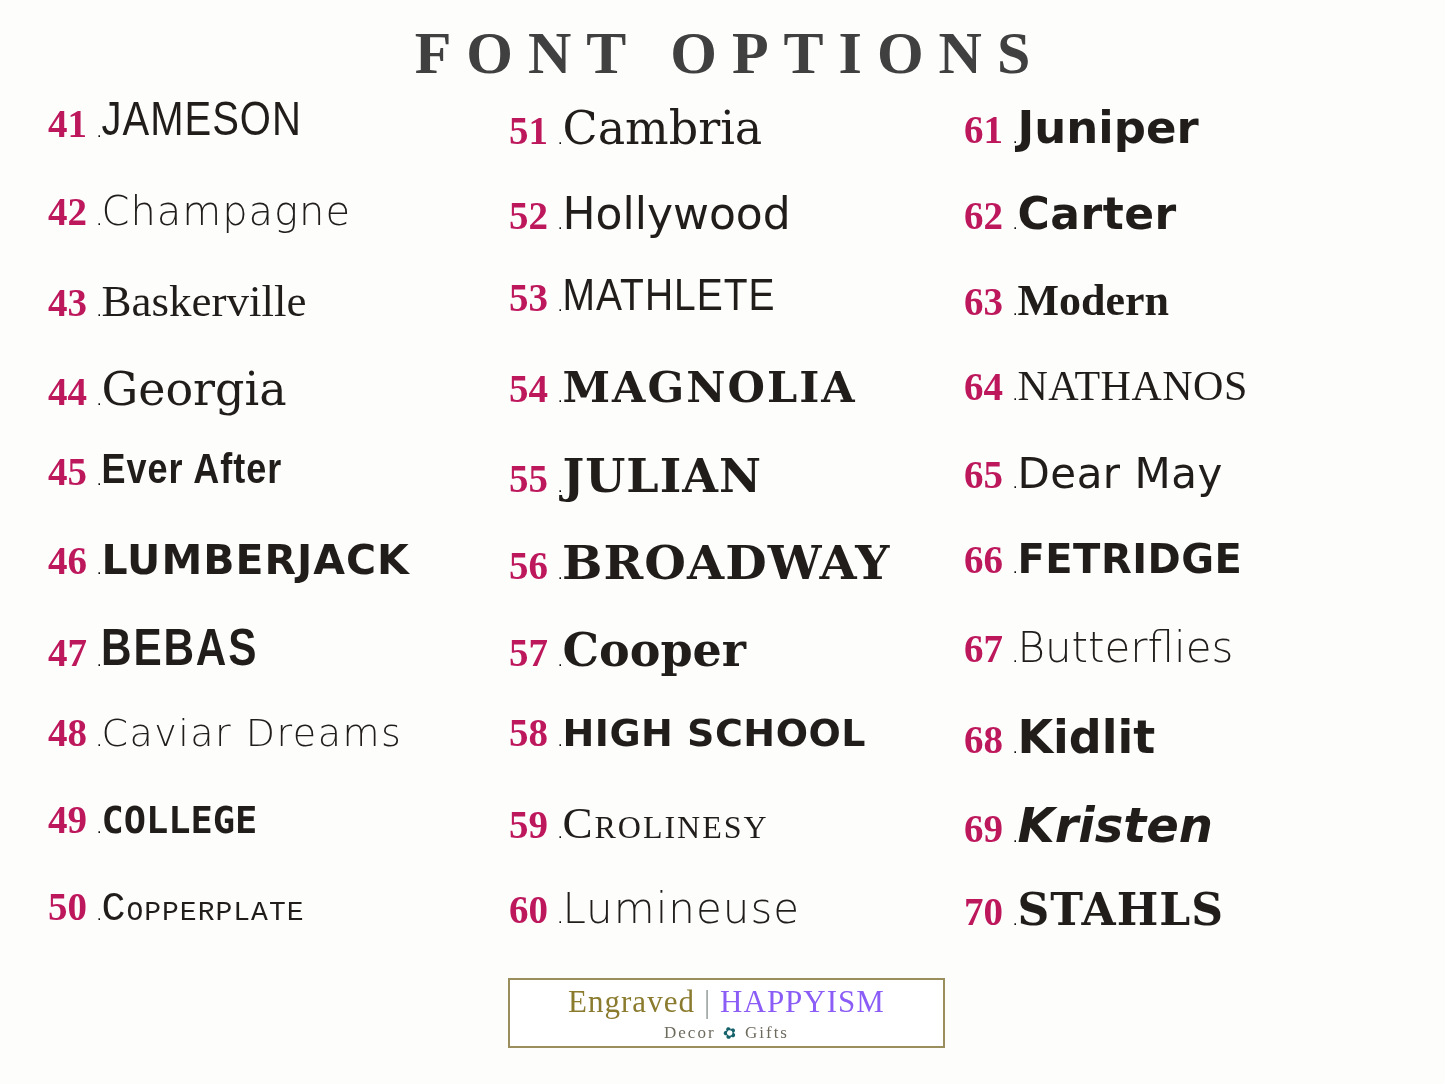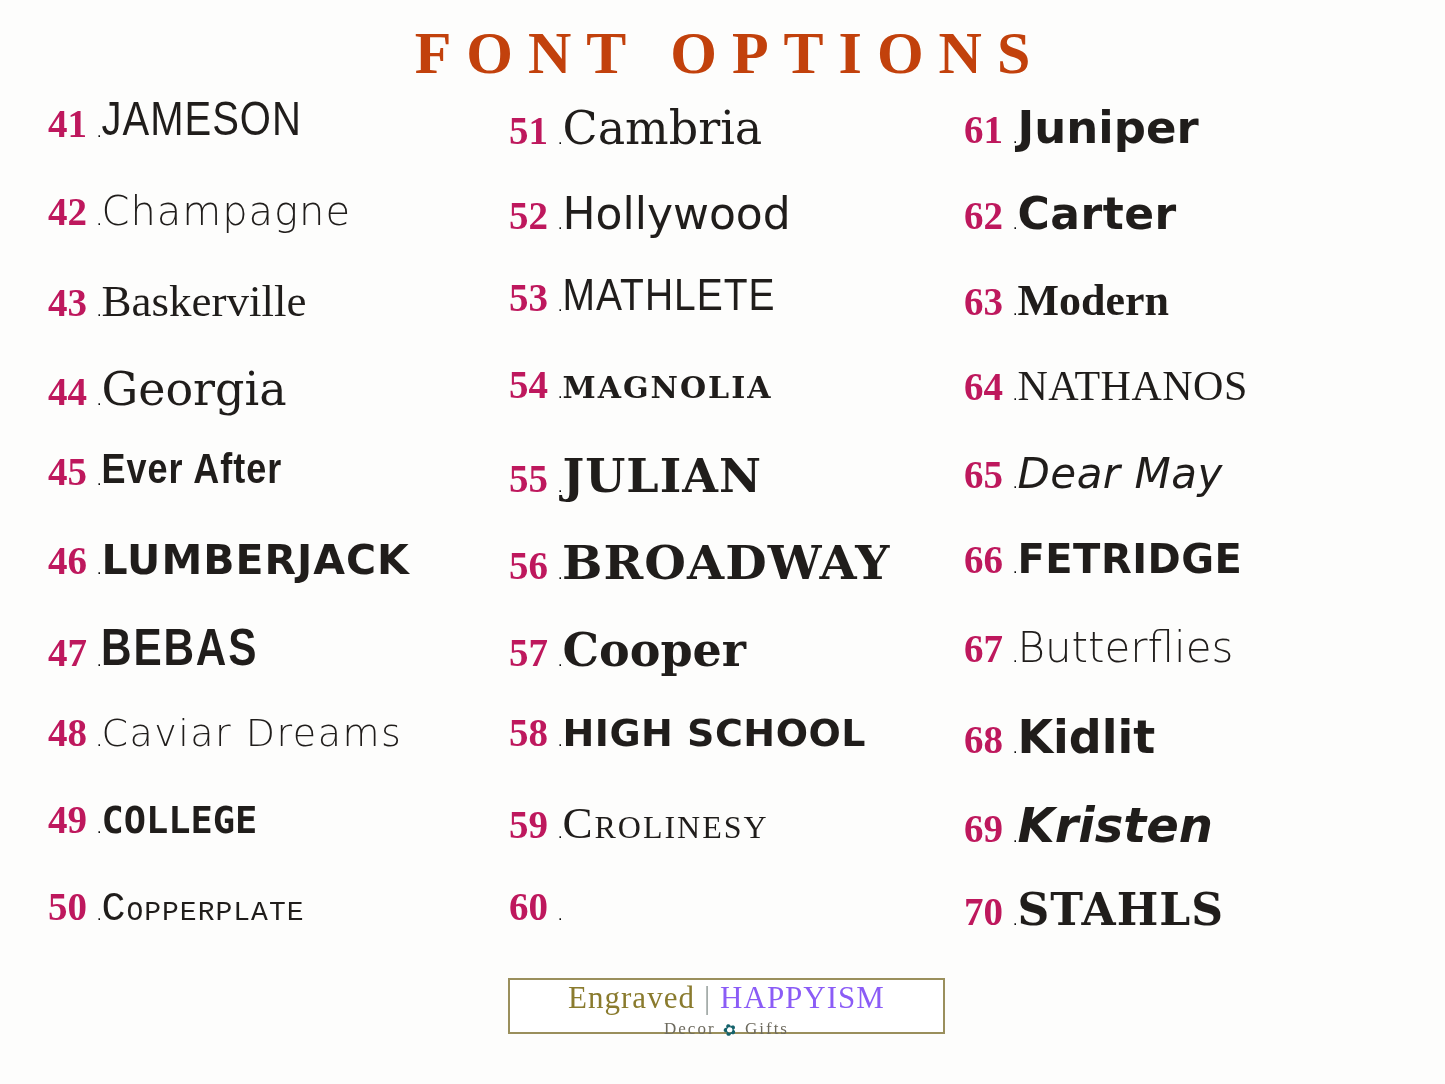--- a/index.html
+++ b/index.html
@@ -21,21 +21,21 @@
     background: #fdfdfc;
   }
 
   
   .title {
     text-align: center;
     font-family: "Liberation Serif", serif;
     font-weight: bold;
     font-size: 60px;
     letter-spacing: 15px;
-    color: #c2410c;
+    color: #404040;
     padding-top: 22px;
     padding-left: 15px;
     line-height: 1.05;
     white-space: nowrap;
   }
 
   
   .columns {
     display: flex;
     margin-top: 16px;
@@ -81,53 +81,53 @@
   .f-everafter { font-family:"Liberation Sans",sans-serif; font-size:36px; font-weight:600; letter-spacing:1px; transform:scaleY(1.2); transform-origin:left bottom;}
   .f-lumberjack{ font-family:"DejaVu Sans",sans-serif; font-size:41px; font-weight:bold; letter-spacing:1px;}
   .f-bebas     { font-family:"Liberation Sans",sans-serif; font-size:46px; font-weight:bold; letter-spacing:2px; transform:scaleX(0.92) scaleY(1.12); transform-origin:left bottom;}
   .f-caviar    { font-family:"DejaVu Sans",sans-serif; font-size:38px; font-weight:300; letter-spacing:1.5px;}
   .f-college   { font-family:"DejaVu Sans Mono",monospace; font-size:37px; font-weight:bold; letter-spacing:0px;}
   .f-copperplate{font-family:Liberation Mono, monospace; font-size:40px; letter-spacing:1px; font-variant:small-caps; font-weight:500;}
 
   .f-cambria   { font-family:"DejaVu Serif",serif; font-size:46px;}
   .f-hollywood { font-family:"DejaVu Sans",sans-serif; font-size:44px; font-weight:400; letter-spacing:0px;}
   .f-mathlete  { font-family:"Liberation Sans",sans-serif; font-size:39px; font-weight:400; letter-spacing:1px; transform:scaleY(1.12); transform-origin:left bottom;}
-  .f-magnolia  { font-family:"DejaVu Serif",serif; font-size:30px; font-weight:bold; letter-spacing:2px;}
+  .f-magnolia  { font-family:"DejaVu Serif",serif; font-size:43px; font-weight:bold; letter-spacing:2px;}
   .f-julian    { font-family:"DejaVu Serif",serif; font-size:46px; font-weight:bold; letter-spacing:1px;}
   .f-broadway  { font-family:"DejaVu Serif",serif; font-size:46px; font-weight:bold; letter-spacing:1px; transform:scaleX(1.04); transform-origin:left bottom;}
   .f-cooper    { font-family:"DejaVu Serif",serif; font-size:46px; font-weight:bold;}
   .f-highschool{ font-family:"DejaVu Sans",sans-serif; font-size:38px; font-weight:bold; letter-spacing:0.5px;}
   .f-crolinesy { font-family:"Liberation Serif",serif; font-size:45px; letter-spacing:2px; font-variant:small-caps;}
   .f-lumineuse { font-family:"DejaVu Sans",sans-serif; font-size:42px; font-weight:300; letter-spacing:1px;}
 
   .f-juniper   { font-family:"DejaVu Sans",sans-serif; font-size:45px; font-weight:700;}
   .f-carter    { font-family:"DejaVu Sans",sans-serif; font-size:44px; font-weight:bold; letter-spacing:0.5px;}
   .f-modern    { font-family:"Liberation Serif",serif; font-size:44px; font-weight:bold;}
   .f-nathanos  { font-family:"Liberation Serif",serif; font-size:42px; letter-spacing:0.5px;}
-  .f-dearmay   { font-family:"DejaVu Sans",sans-serif; font-size:42px; font-weight:400; font-style:italic; letter-spacing:0.5px;}
+  .f-dearmay   { font-family:"DejaVu Sans",sans-serif; font-size:42px; font-weight:400; letter-spacing:0.5px;}
   .f-fetridge  { font-family:"DejaVu Sans",sans-serif; font-size:40px; font-weight:bold; letter-spacing:0.5px;}
   .f-butterflies{font-family:"DejaVu Sans",sans-serif; font-size:42px; font-weight:300;}
   .f-kidlit    { font-family:"DejaVu Sans",sans-serif; font-size:46px; font-weight:bold;}
   .f-kristen   { font-family:"DejaVu Sans",sans-serif; font-size:48px; font-weight:bold; font-style:italic;}
   .f-stahls    { font-family:"DejaVu Serif",serif; font-size:44px; font-weight:bold; letter-spacing:1px;}
 
   
   .logo-wrap {
     position: absolute;
     left: 508px;
     top: 978px;
     width: 437px;
-    height: 56px;
+    height: 70px;
     border: 2px solid #9a8f5c;
     background: #ffffff;
     box-sizing: border-box;
     display: flex;
     flex-direction: column;
     align-items: center;
-    justify-content: space-between;
+    justify-content: center;
   }
   .logo-line1 {
     display: flex;
     align-items: center;
     font-family: "Liberation Serif", serif;
     font-size: 31px;
     letter-spacing: 1px;
   }
   .logo-engraved { color: #8a7b2e; }
   .logo-sep {
@@ -255,20 +255,21 @@
           <span class="name f-highschool">HIGH SCHOOL</span>
         </div>
         <div class="row">
           <span class="num">59</span>
           <span class="dot">.</span>
           <span class="name f-crolinesy">Crolinesy</span>
         </div>
         <div class="row">
           <span class="num">60</span>
           <span class="dot">.</span>
+          <span class="name f-lumineuse">Lumineuse</span>
         </div>
       </div>
     <div class="col col-3">
         <div class="row">
           <span class="num">61</span>
           <span class="dot">.</span>
           <span class="name f-juniper">Juniper</span>
         </div>
         <div class="row">
           <span class="num">62</span>

